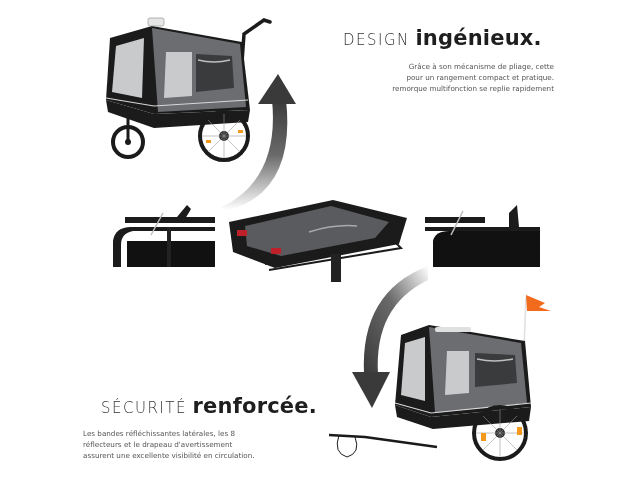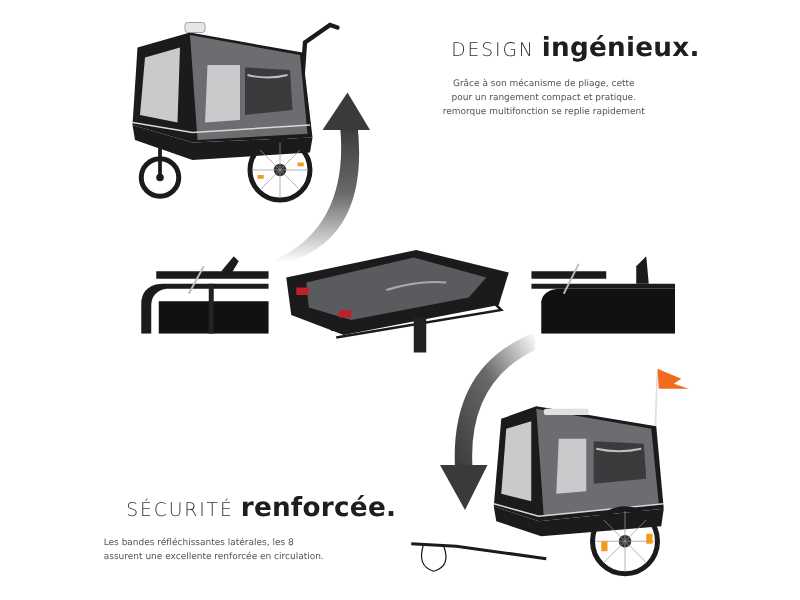--- a/index.html
+++ b/index.html
@@ -62,25 +62,25 @@
         <stop offset="0" stop-color="#ffffff"></stop>
         <stop offset="0.5" stop-color="#6a6a6a"></stop>
         <stop offset="1" stop-color="#3a3a3a"></stop>
       </linearGradient>
     </defs>
     <path d="M10 138 Q70 110 62 30 L76 30 Q86 120 20 140 Z" fill="url(#g1)"></path>
     <path d="M48 34 L68 4 L86 34 Z" fill="#3a3a3a"></path>
   </svg>
 </div>
 
-<div class="abs heading" style="left:361px; top:26px;">
+<div class="abs heading" style="left:343px; top:26px;">
   <span class="light">DESIGN</span>
   <span class="bold">ingénieux.</span>
 </div>
-<div class="abs para para-right" style="left:330px; top:61px; width:210px;text-align:center;">
+<div class="abs para para-right" style="left:344px; top:61px; width:210px;">
   <div>Grâce à son mécanisme de pliage, cette</div>
   <div>pour un rangement compact et pratique.</div>
   <div>remorque multifonction se replie rapidement</div>
 </div>
 
 <div class="abs" style="left:105px; top:205px; width:110px; height:62px;">
   <svg width="110" height="62" viewBox="0 0 110 62">
     <rect x="20" y="12" width="90" height="6" fill="#1b1b1b"></rect>
     <path d="M72 12 L82 0 L86 4 L80 14 Z" fill="#1b1b1b"></path>
     <path d="M8 62 L8 36 Q10 22 26 22 L110 22 L110 26 L28 26 Q16 28 16 40 L16 62 Z" fill="#1b1b1b"></path>
@@ -157,14 +157,15 @@
     <rect x="192" y="142" width="5" height="8" fill="#f39a1e"></rect>
   </svg>
 </div>
 
 <div class="abs heading" style="left:101px; top:394px;">
   <span class="light">SÉCURITÉ</span>
   <span class="bold">renforcée.</span>
 </div>
 <div class="abs para" style="left:83px; top:428px; width:220px;">
   <div>Les bandes réfléchissantes latérales, les 8</div>
-  <div>assurent une excellente renforcée en circulation.</div>
+  <div>réflecteurs et le drapeau d'avertissement</div>
+  <div>assurent une excellente visibilité en circulation.</div>
 </div>
 
 </body></html>

